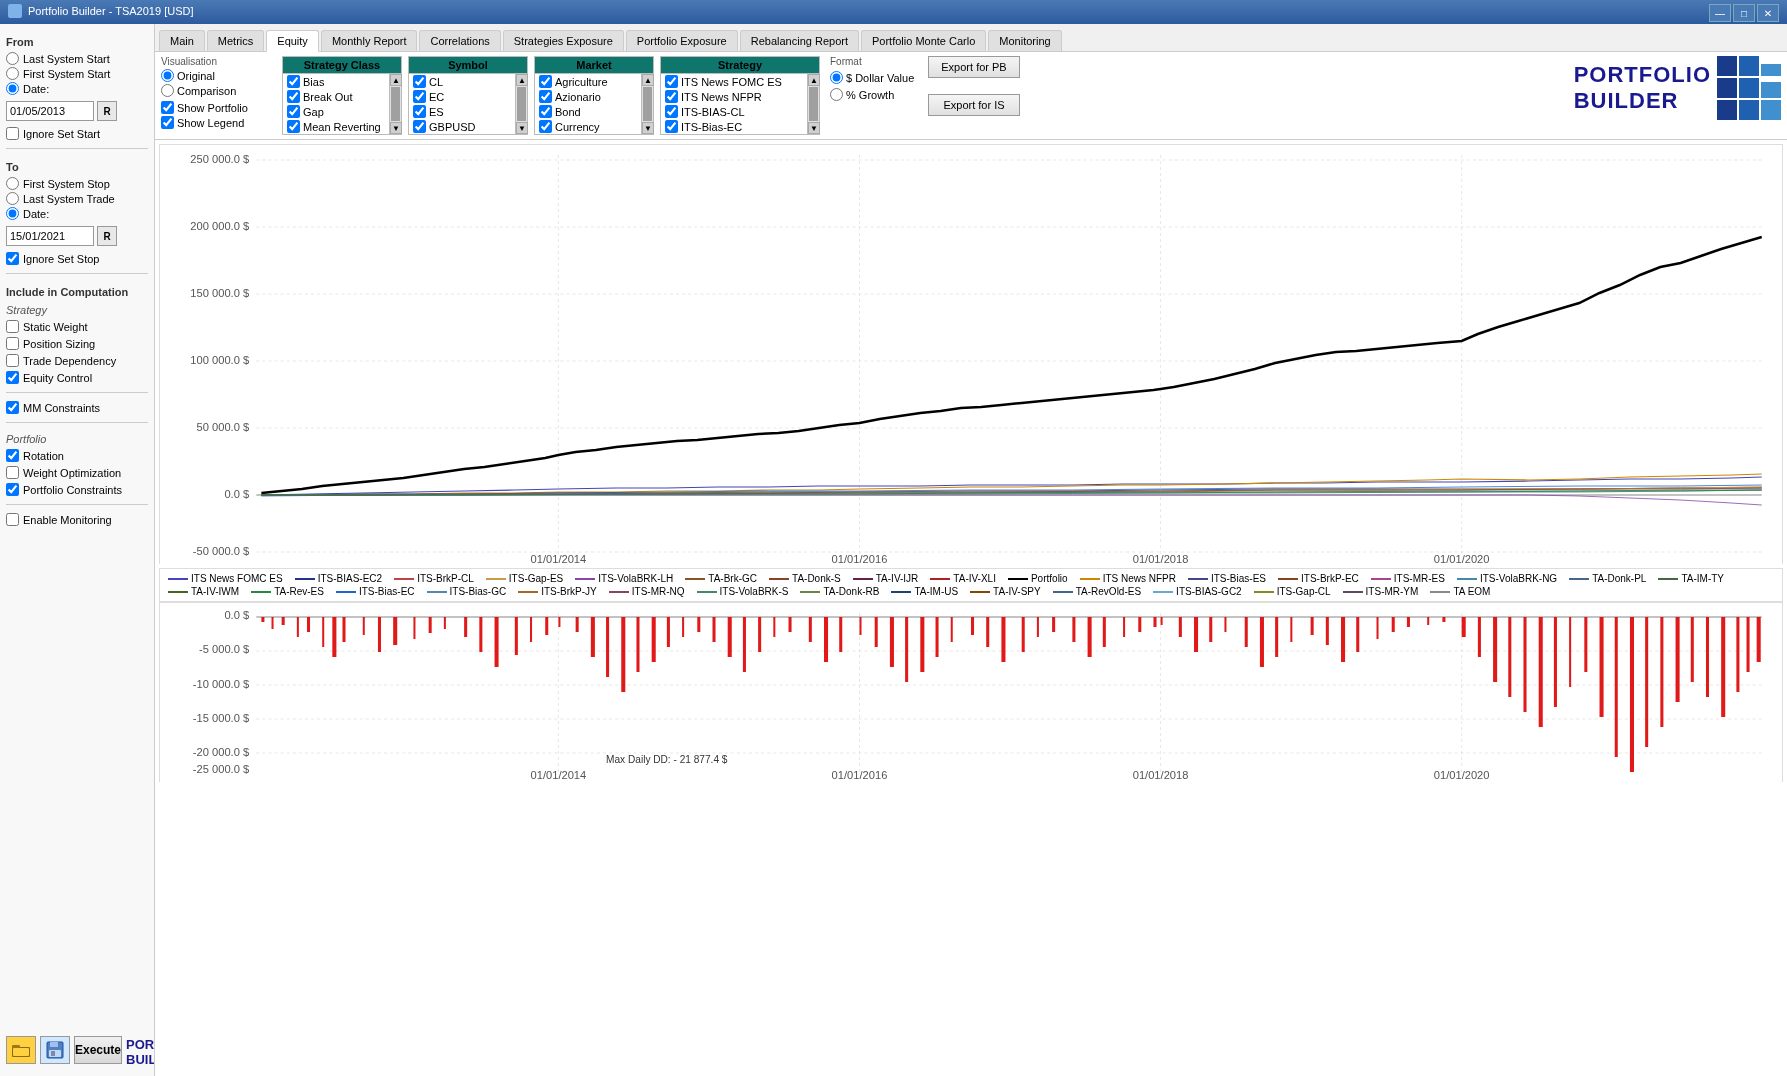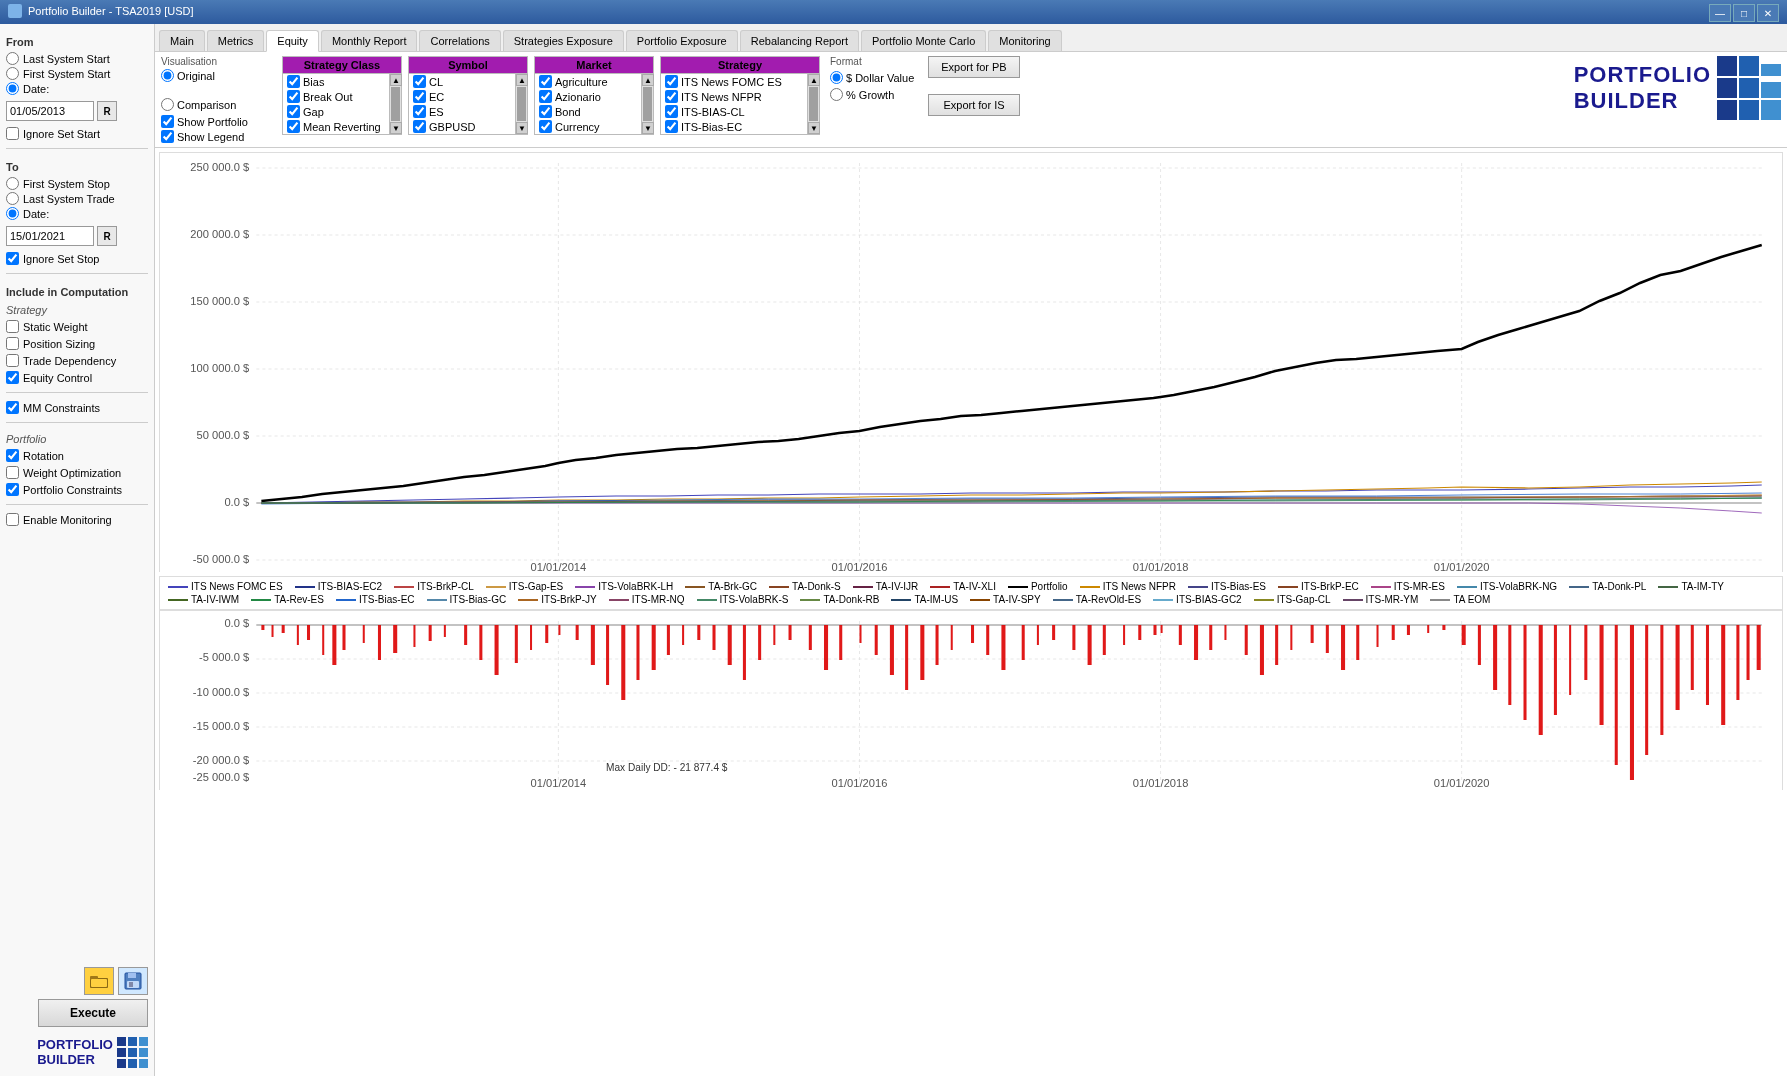--- a/index.html
+++ b/index.html
@@ -45,21 +45,21 @@
       background: white;
     }
     .r-btn {
       width: 20px; height: 20px; background: #e8e8e8; border: 1px solid #999;
       font-size: 10px; cursor: pointer; display: flex; align-items: center; justify-content: center;
       font-weight: bold;
     }
     .divider { border-top: 1px solid #ccc; margin: 4px 0; }
     .subsection { font-size: 11px; font-style: italic; color: #555; margin-top: 2px; }
 
-    .execute-area { margin-top: auto; display: flex; flex-direction: column; align-items: flex-end; gap: 4px; }
+    .execute-area { margin-top: auto; display: flex; flex-direction: row; align-items: center; gap: 4px; }
     .icon-row { display: flex; gap: 4px; }
     .folder-btn, .save-btn {
       width: 30px; height: 28px; border: 1px solid #999; cursor: pointer;
       display: flex; align-items: center; justify-content: center;
     }
     .folder-btn { background: #ffd040; }
     .save-btn { background: #d0e8ff; }
     .execute-btn {
       width: 110px; height: 28px; background: linear-gradient(to bottom, #f0f0f0, #d8d8d8);
       border: 1px solid #999; cursor: pointer; font-size: 12px; font-weight: bold;
@@ -91,33 +91,33 @@
       border-bottom: 1px solid #ccc;
       padding: 4px 6px;
       display: flex;
       align-items: flex-start;
       gap: 6px;
       flex-wrap: nowrap;
     }
 
     .vis-section { display: flex; flex-direction: column; gap: 2px; width: 115px; }
     .vis-title { font-size: 10px; color: #555; }
-    .vis-radios { display: flex; flex-direction: column; gap: 16px; }
+    .vis-radios { display: flex; flex-direction: column; gap: 2px; }
     .vis-radio { display: flex; align-items: center; gap: 3px; font-size: 11px; }
     .vis-checks { display: flex; flex-direction: column; gap: 2px; margin-top: 2px; }
     .vis-check { display: flex; align-items: center; gap: 3px; font-size: 11px; }
 
     .filter-group {
       border: 1px solid #bbb;
       display: flex;
       flex-direction: column;
       min-width: 120px;
     }
     .filter-header {
-      background: #a21caf;
+      background: #0f766e;
       padding: 2px 6px;
       font-size: 11px;
       font-weight: bold;
       text-align: center;
       border-bottom: 1px solid #bbb;
     }
     .filter-list-wrapper { display: flex; flex-direction: row; height: 60px; }
     .filter-list {
       flex: 1;
       overflow-y: auto;

